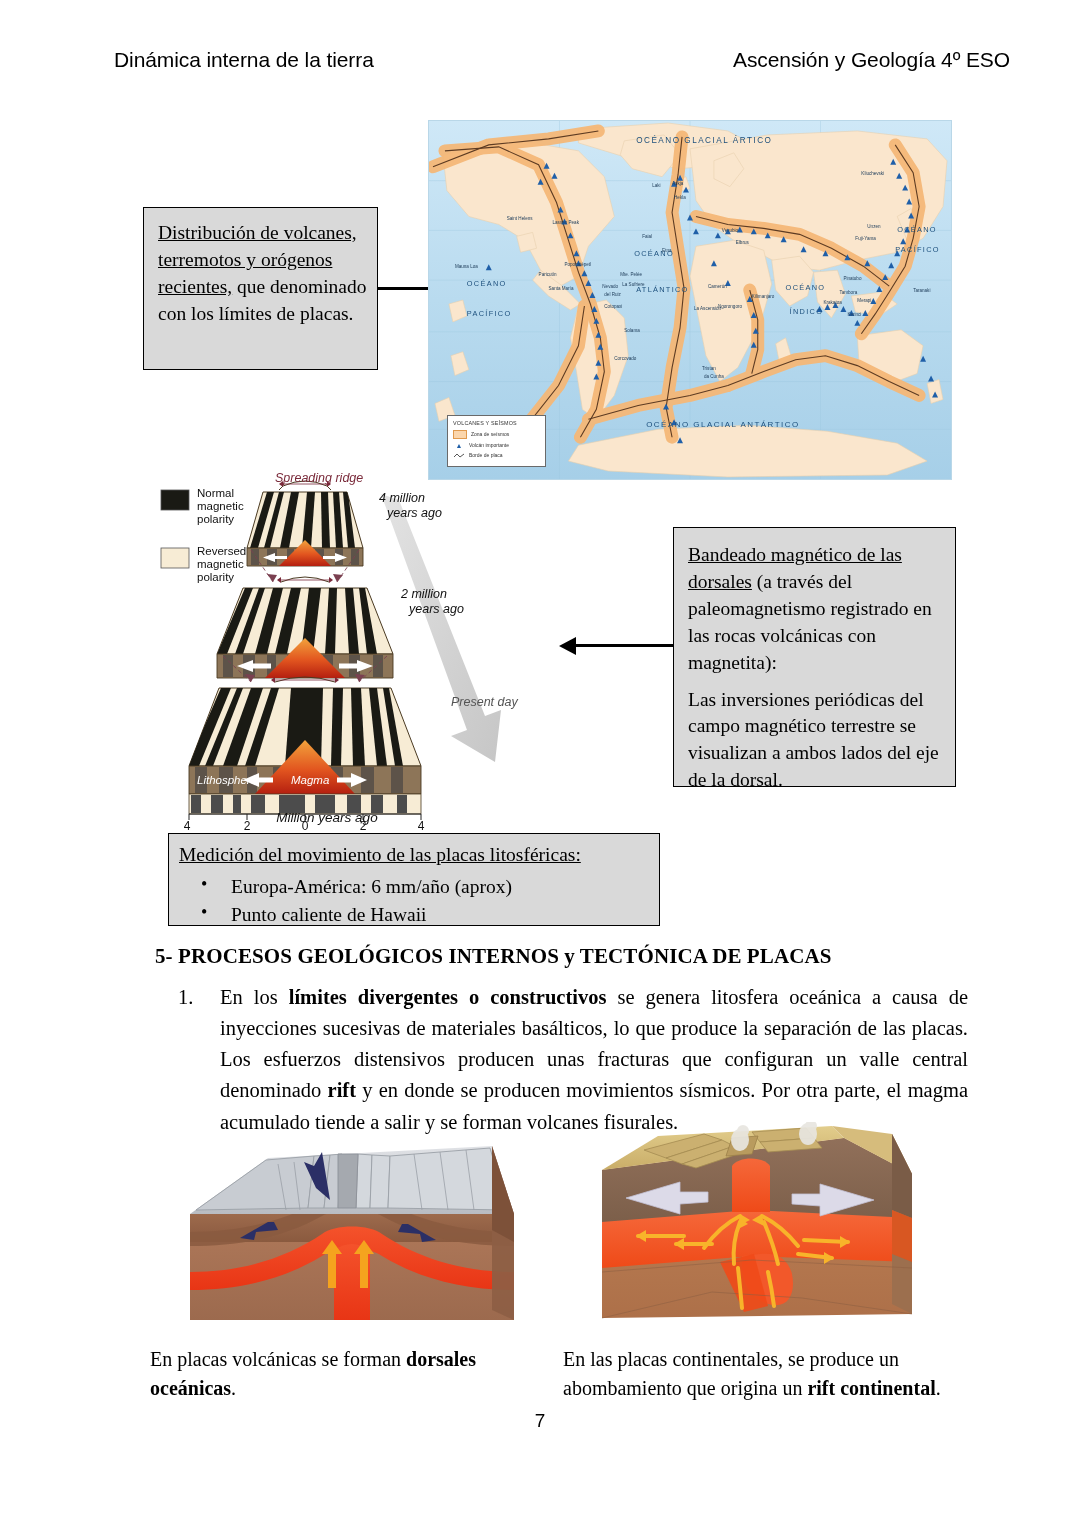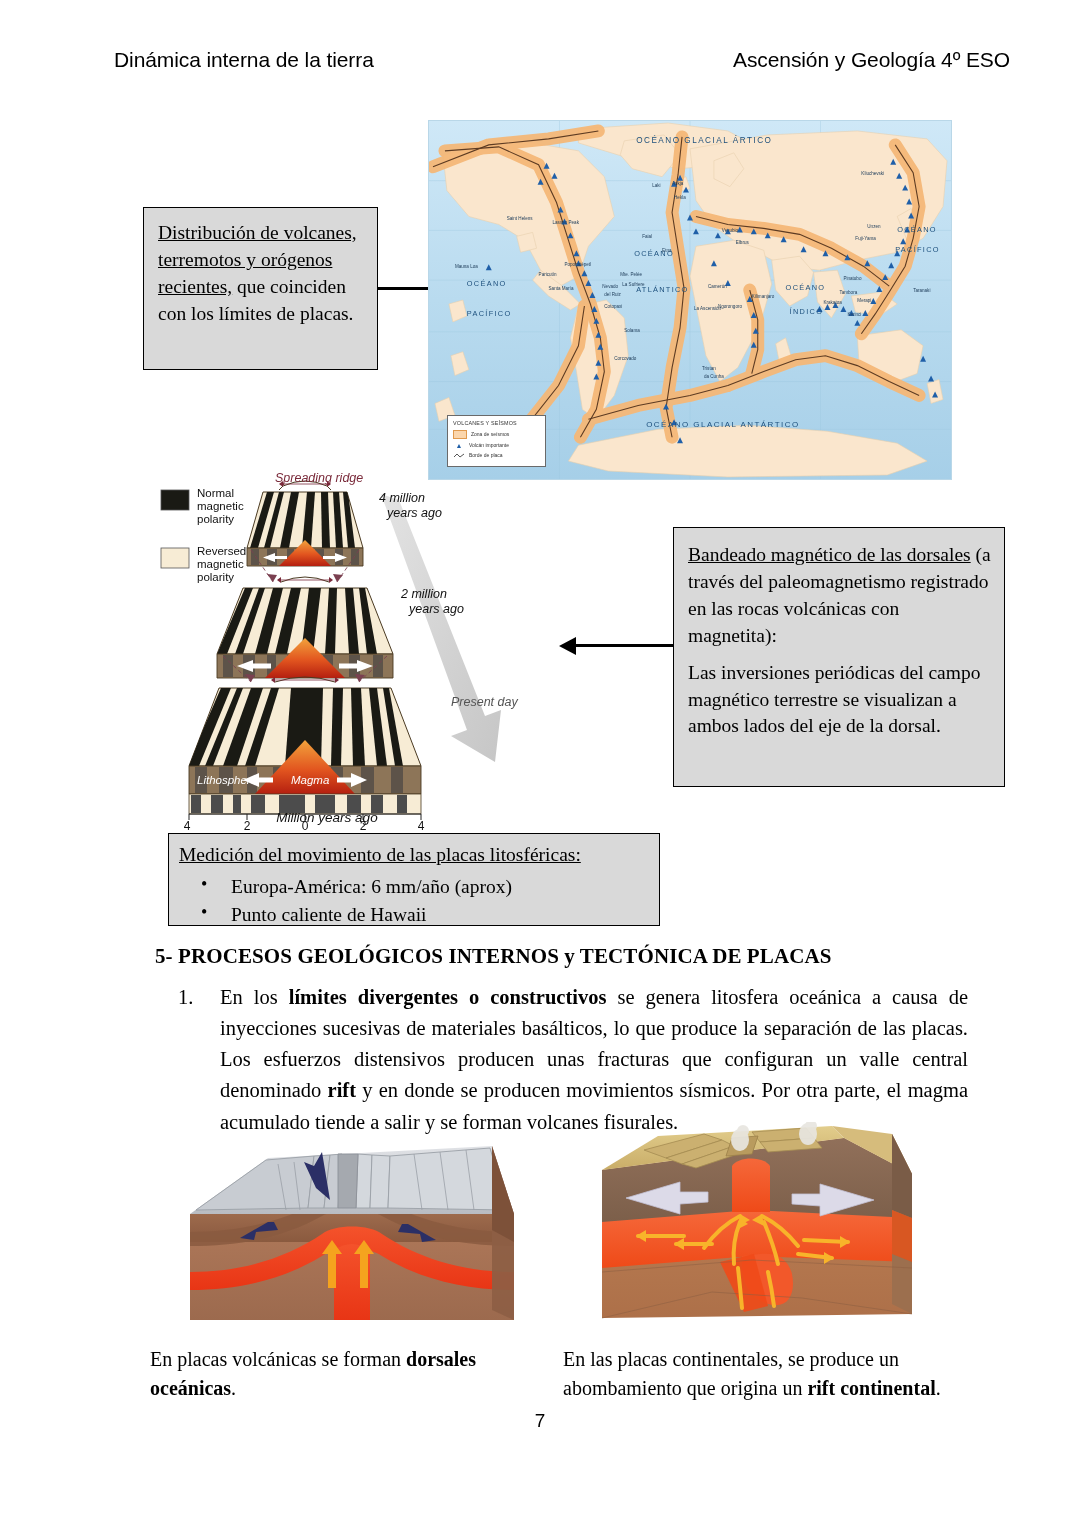--- a/index.html
+++ b/index.html
@@ -44,21 +44,21 @@
   #box-distribucion {
     left: 143px;
     top: 207px;
     width: 235px;
     height: 163px;
     padding: 12px 10px 8px 14px;
   }
   #box-bandeado {
     left: 673px;
     top: 527px;
-    width: 332px;
+    width: 283px;
     height: 260px;
     padding: 14px 12px 10px 14px;
   }
   #box-bandeado p { margin: 0 0 10px 0; }
   #box-bandeado p:last-child { margin-bottom: 0; }
 
   #box-medicion {
     left: 168px;
     top: 833px;
     width: 492px;
@@ -211,21 +211,21 @@
 </style>
 </head>
 <body>
 
 <div class="page-header">
   <span>Dinámica interna de la tierra</span>
   <span>Ascensión y Geología 4º ESO</span>
 </div>
 
 <div class="callout" id="box-distribucion">
-  <span class="u">Distribución de volcanes, terremotos y orógenos recientes,</span><span> que coinciden con los límites de placas.</span>
+  <span class="u">Distribución de volcanes, terremotos y orógenos recientes,</span><span> que denominado con los límites de placas.</span>
 </div>
 
 <div class="arrow-line" style="left:378px; top:287px; width:60px; height:2.6px;"></div>
 <div class="arrow-head right" style="left:436px; top:279.5px;"></div>
 
 <div id="map-figure">
   <svg class="map-svg" viewBox="0 0 524 360" preserveAspectRatio="none">
     <defs>
       <linearGradient id="oceanGrad" x1="0" y1="0" x2="0" y2="1">
         <stop offset="0%" stop-color="#cfe8f7"></stop>

